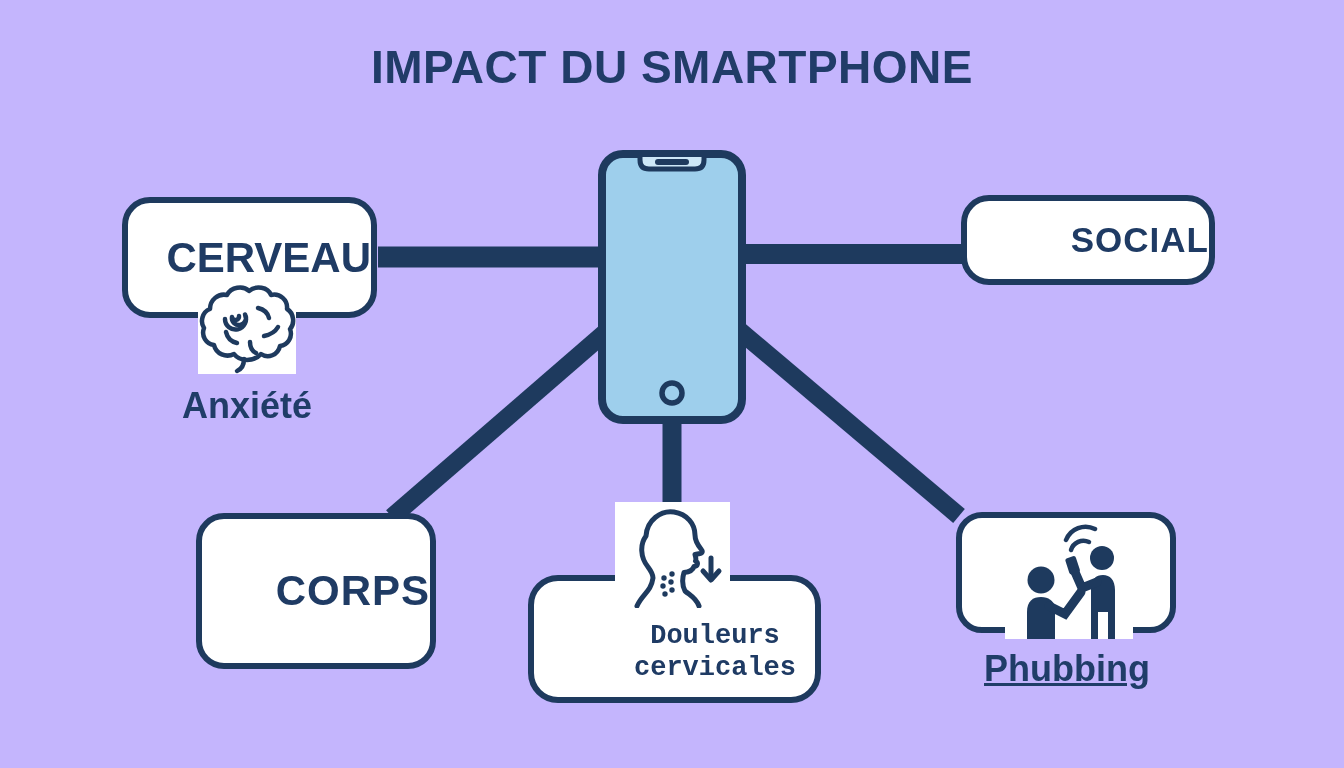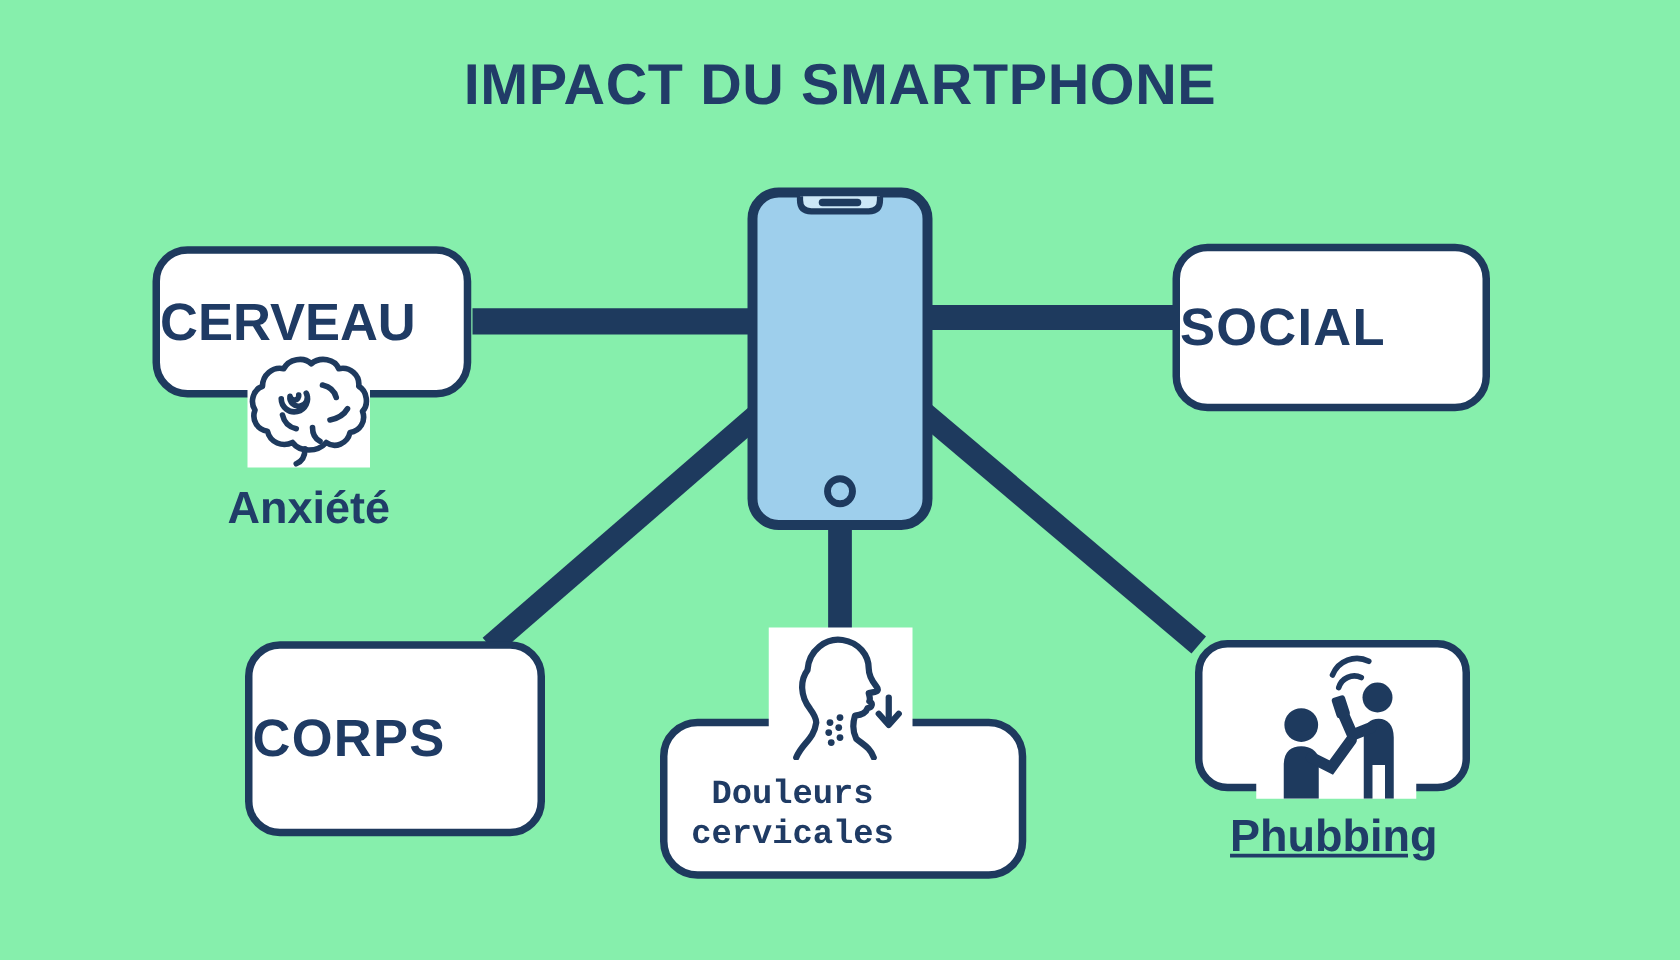--- a/index.html
+++ b/index.html
@@ -3,44 +3,44 @@
 <meta charset="utf-8">
 <style>
   html,body{margin:0;padding:0;}
   body{
     font-family:"Liberation Sans", sans-serif;
     background:#e9ebee;
   }
   .canvas{
     position:relative;
     width:1344px;height:768px;
-    background:#86efac;
+    background:#c4b5fd;
     overflow:hidden;
   }
   .title{
     position:absolute;left:0;top:40px;width:1344px;
     text-align:center;
     font-size:46px;font-weight:700;letter-spacing:.5px;
     color:#213c68;
     z-index:2;
   }
   svg.lines{position:absolute;left:0;top:0;z-index:1;}
   .node-box{
     position:absolute;
     background:#ffffff;
     border:6px solid #1e3a5e;
     border-radius:28px;
     box-sizing:border-box;
-    display:flex;align-items:center;justify-content:flex-start;
+    display:flex;align-items:center;justify-content:flex-end;
     z-index:2;
     color:#1f3b64;
     font-weight:700;
   }
   .box-cerveau{left:122px;top:197px;width:255px;height:121px;font-size:42px;}
-  .box-social{left:938px;top:195px;width:254px;height:134px;font-size:42px;letter-spacing:1px;}
+  .box-social{left:961px;top:195px;width:254px;height:90px;font-size:35px;letter-spacing:1px;}
   .box-corps{left:152px;top:513px;width:240px;height:156px;font-size:42px;letter-spacing:1px;margin-left:44px;}
   .box-douleurs{left:528px;top:575px;width:293px;height:128px;font-size:27px;line-height:1.2;text-align:center;padding-top:26px;border-radius:30px;}
   .box-douleurs .wrap{width:200px;font-family:Liberation Mono, monospace;}
   .box-phubbing{left:956px;top:512px;width:220px;height:121px;border-radius:26px;}
   .sublabel{
     position:absolute;text-align:center;
     font-size:36px;font-weight:700;color:#203d68;z-index:2;
   }
   .sub-anxiete{left:122px;top:385px;width:250px;}
   .sub-phubbing{left:942px;top:648px;width:250px;text-decoration:underline;}

